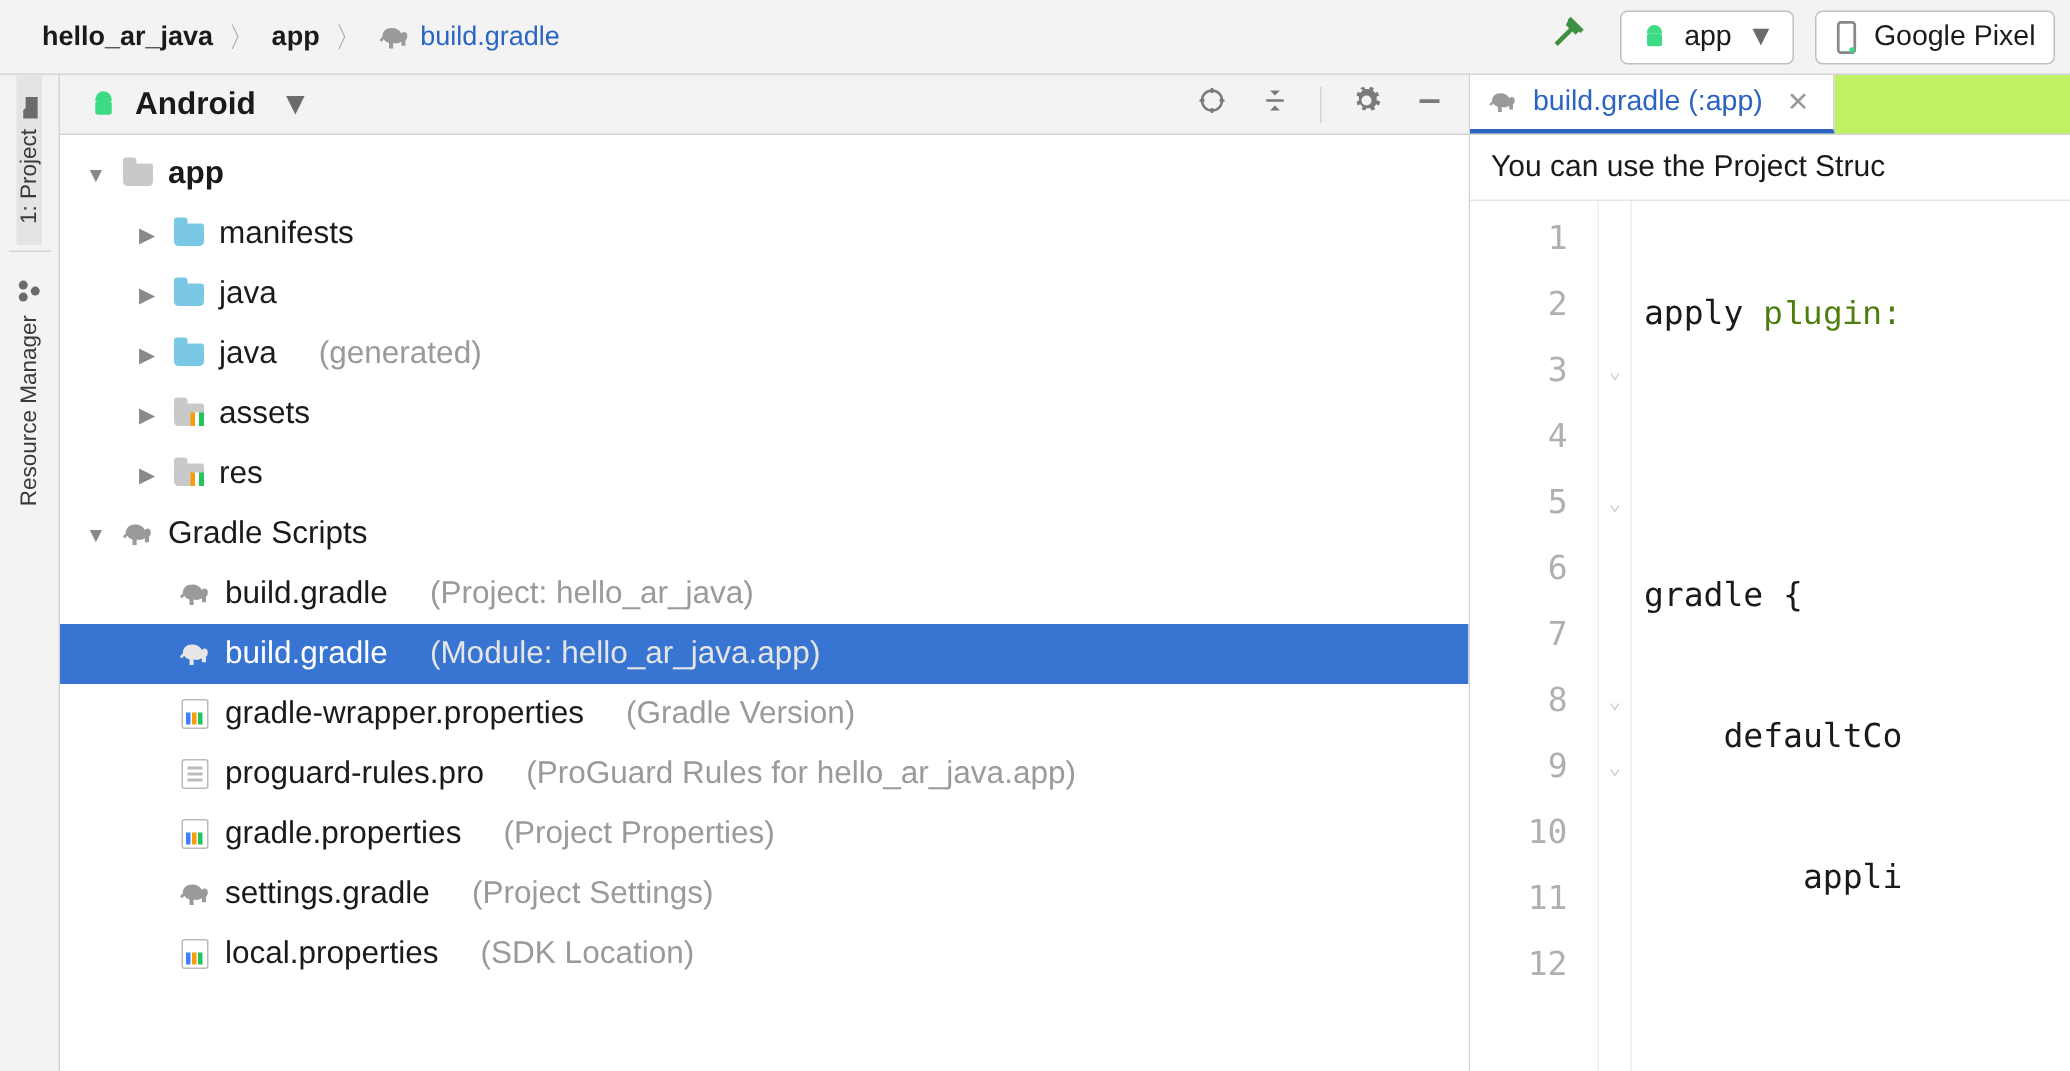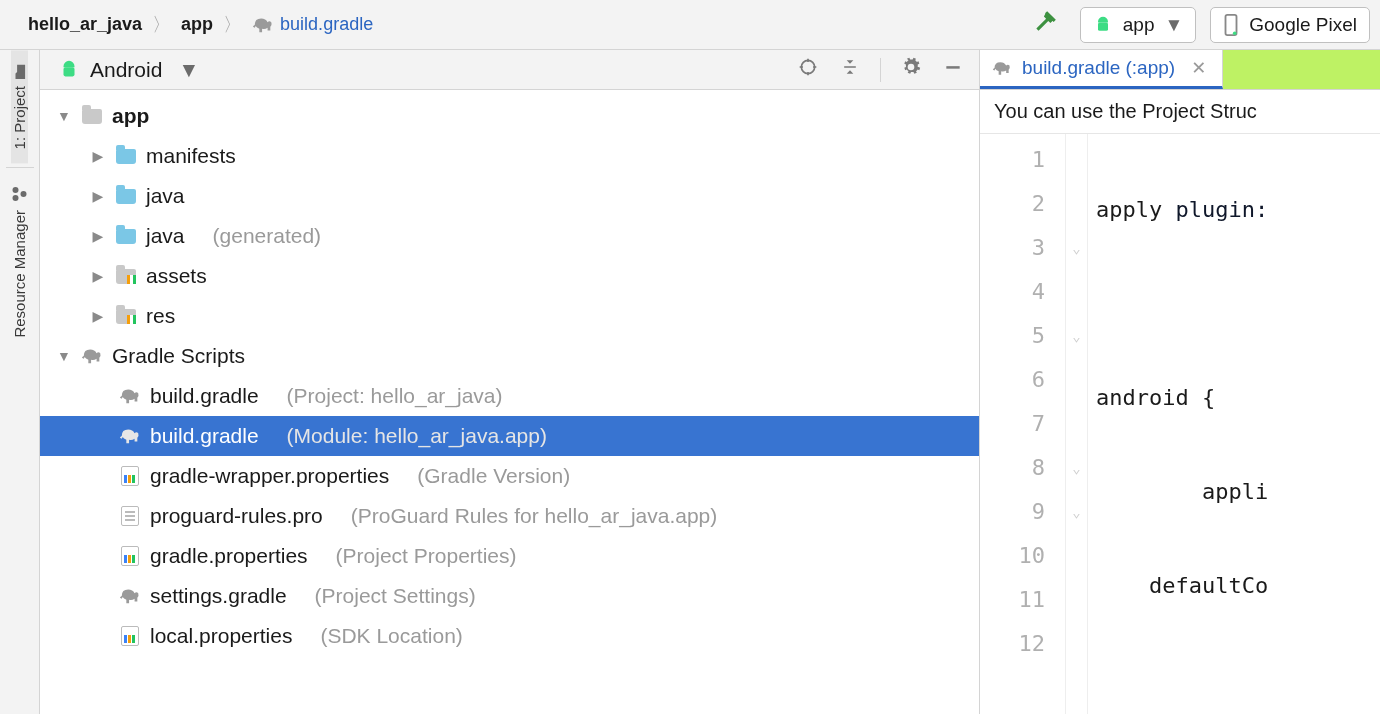--- a/index.html
+++ b/index.html
@@ -96,21 +96,21 @@
   }
   .project-header {
     height: 40px;
     background: #f3f3f3;
     border-bottom: 1px solid #d4d4d4;
     display: flex;
     align-items: center;
     padding: 0 10px 0 18px;
     gap: 10px;
   }
-  .proj-view { font-size: 21px; display: flex; align-items: center; gap: 10px; }
+  .proj-view { font-size: 21px; display: flex; align-items: center; gap: 10px; font-weight: bold; }
   .proj-view .tri { color: #6b6b6b; margin-left: 6px; }
   .proj-header-spacer { flex: 1; }
   .hdr-icon { color: #7a7a7a; padding: 0 6px; font-size: 20px; cursor: pointer; }
   .hdr-vbar { width: 1px; height: 24px; background: #d4d4d4; margin: 0 4px; }
 
   .tree {
     flex: 1;
     overflow: auto;
     padding-top: 6px;
     background: #fff;
@@ -206,21 +206,21 @@
   }
   .gutter div { height: 44px; line-height: 44px; }
   .foldcol {
     width: 22px;
     border-right: 1px solid #eee;
     padding-top: 4px;
   }
   .foldcol div { height:44px; display:flex; align-items:center; justify-content:center; color:#cfcfcf; font-size:14px; }
   .lines { flex:1; padding: 4px 0 0 8px; white-space: pre; overflow:hidden; }
   .lines div { height:44px; line-height:44px; }
-  .kw { color:#0f172a; }
+  .kw { color:#4d7c0f;font-family:Liberation Mono, monospace; }
 
   
   .eleph-svg { display:block; }
 </style>
 </head>
 <body>
 
 <svg width="0" height="0" style="position:absolute">
   <defs>
     <g id="elephant-path">
@@ -486,23 +486,23 @@
           <div></div>
         <div>⌄</div>
         <div>⌄</div>
         <div></div>
           <div></div>
           <div></div>
       </div>
       <div class="lines">
         <div><span>apply </span><span class="kw">plugin:</span></div>
         <div></div>
-        <div>android {</div>
+        <div>gradle {</div>
+        <div>    defaultCo</div>
         <div>        appli</div>
-        <div>    defaultCo</div>
         
         
         
         
         
         
       </div>
     </div>
   </div>
 

